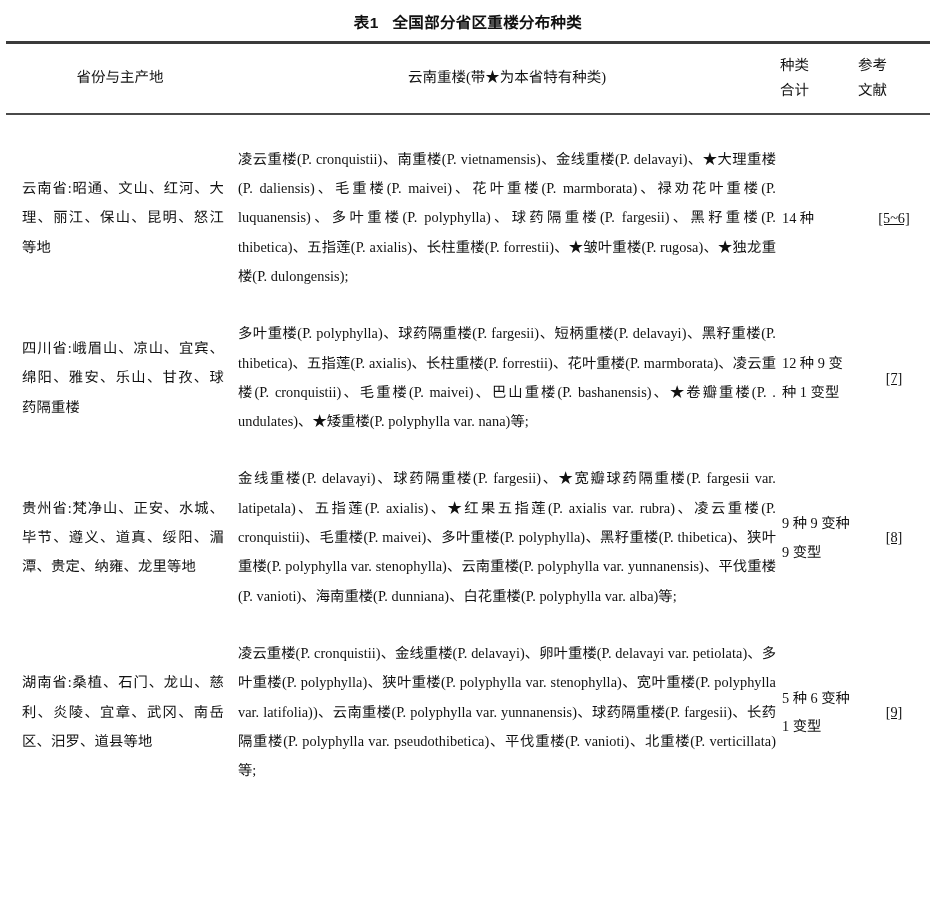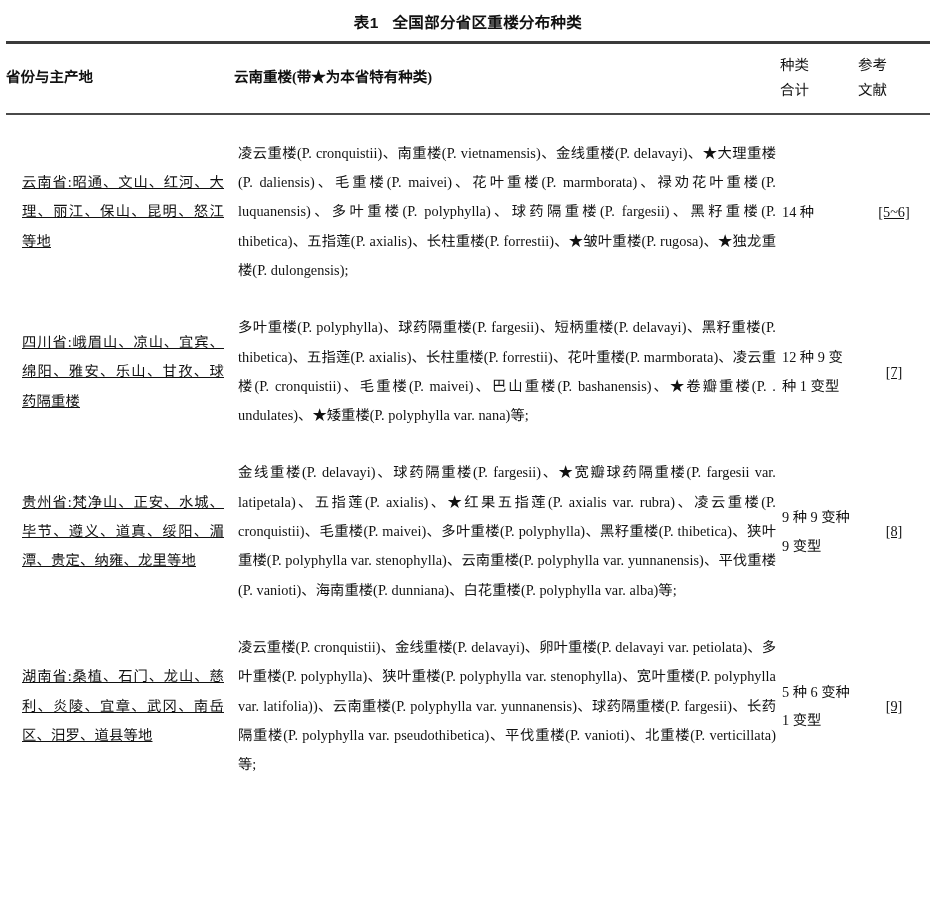--- a/index.html
+++ b/index.html
@@ -59,42 +59,41 @@
   col.c-spec  { width: 546px; }
   col.c-count { width: 78px; }
   col.c-ref   { width: 72px; }
 
   thead td {
     vertical-align: middle;
     padding: 9px 0 11px 0;
     font-size: 14.5px;
   }
   .th-center {
+    text-align: center;
     line-height: 1.75;
-    font-weight: bold;
   }
   .th-stack {
     text-align: left;
     line-height: 1.7;
   }
   .th-stack span { display: block; }
 
   tbody td {
     font-size: 14.3px;
     vertical-align: middle;
     padding: 0;
   }
 
   .cell-prov {
     padding: 0 10px 0 16px;
     line-height: 2.05;
     text-align: justify;
     text-justify: inter-ideograph;
     letter-spacing: 0.2px;
-    text-decoration: underline;
   }
   .cell-spec {
     padding: 0 4px 0 4px;
     line-height: 2.05;
     text-align: justify;
     text-justify: inter-ideograph;
     letter-spacing: 0.05px;
   }
   .cell-count {
     text-align: left;
@@ -103,21 +102,21 @@
   }
   .cell-ref {
     text-align: center;
     line-height: 2.0;
     padding: 0 2px;
     white-space: nowrap;
     text-decoration: underline;
   }
 
   tbody tr.data-row > td { padding-top: 14px; padding-bottom: 14px; }
-  tbody tr.data-row:first-child > td { padding-top: 24px; }
+  tbody tr.data-row:first-child > td { padding-top: 30px; }
 </style>
 </head>
 <body>
 
 <div class="page">
 
   <div class="table-caption">
     <span class="cap-num">表1</span><span>全国部分省区重楼分布种类</span>
   </div>
 

